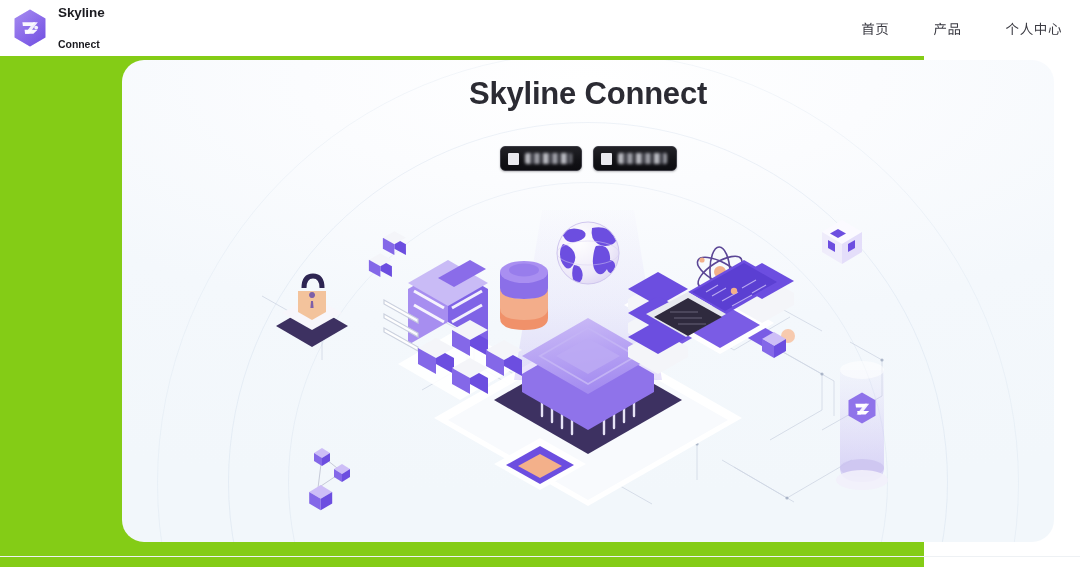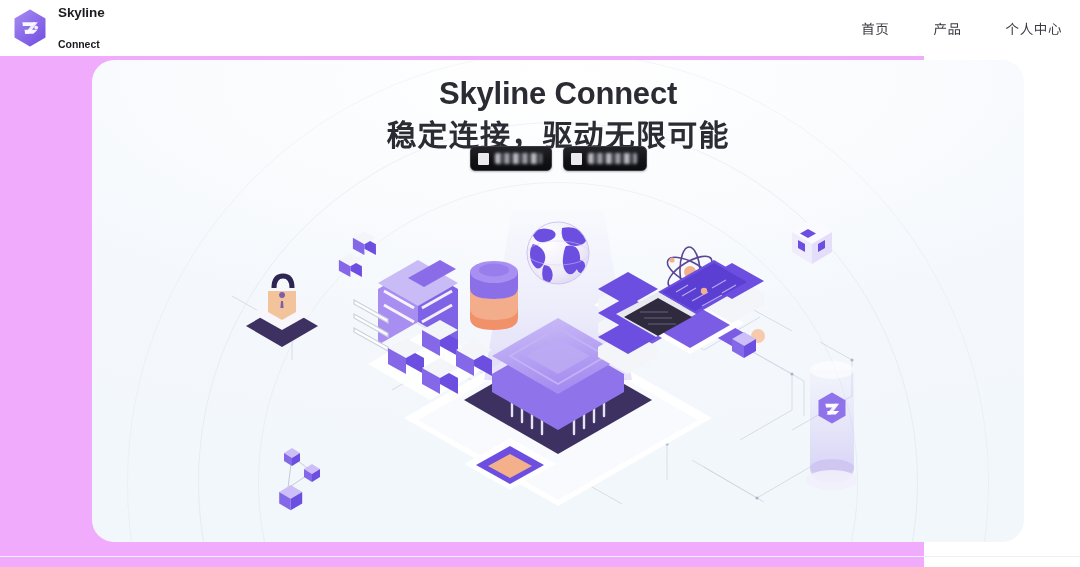--- a/index.html
+++ b/index.html
@@ -11,21 +11,21 @@
     overflow: hidden;
     background: #ffffff;
     font-family: "Liberation Sans", "DejaVu Sans", sans-serif;
     -webkit-font-smoothing: antialiased;
   }
 
   .page {
     position: relative;
     width: 924px;
     height: 567px;
-    background: #f0abfc;
+    background: #84cc16;
   }
 
   
   .header {
     position: absolute;
     top: 0; left: 0;
     width: 1080px;
     height: 56px;
     display: flex;
     align-items: center;
@@ -79,21 +79,21 @@
     font-size: 13.5px;
     color: #3a3a42;
     letter-spacing: 0.6px;
     cursor: pointer;
     white-space: nowrap;
   }
 
   
   .hero-card {
     position: absolute;
-    left: 92px;
+    left: 122px;
     top: 60px;
     width: 932px;
     height: 482px;
     border-radius: 22px;
     background:
       radial-gradient(118% 86% at 50% 4%, #ffffff 0%, #fbfcfe 26%, #f4f8fc 60%, #f2f7fb 100%);
     overflow: hidden;
   }
 
   
@@ -250,21 +250,20 @@
 
   <div class="hero-card">
 
     <div class="arc arc-1"></div>
     <div class="arc arc-2"></div>
     <div class="arc arc-3"></div>
 
     <div class="hero-inner">
 
       <div class="hero-title">Skyline Connect</div>
-      <div class="hero-sub">稳定连接，驱动无限可能</div>
 
       <div class="cta-row">
         <div class="store-badge b1">
           <div class="badge-glyph"></div>
           <div class="badge-label"></div>
         </div>
         <div class="store-badge b2">
           <div class="badge-glyph"></div>
           <div class="badge-label"></div>
         </div>

